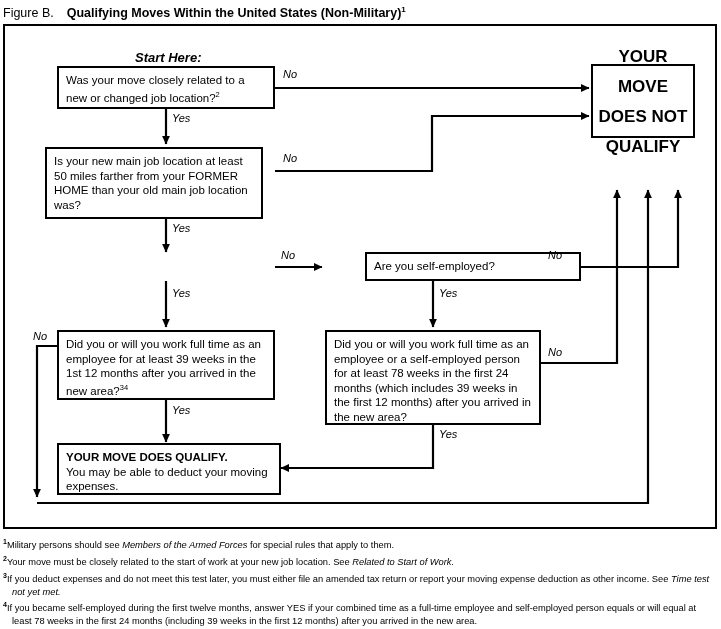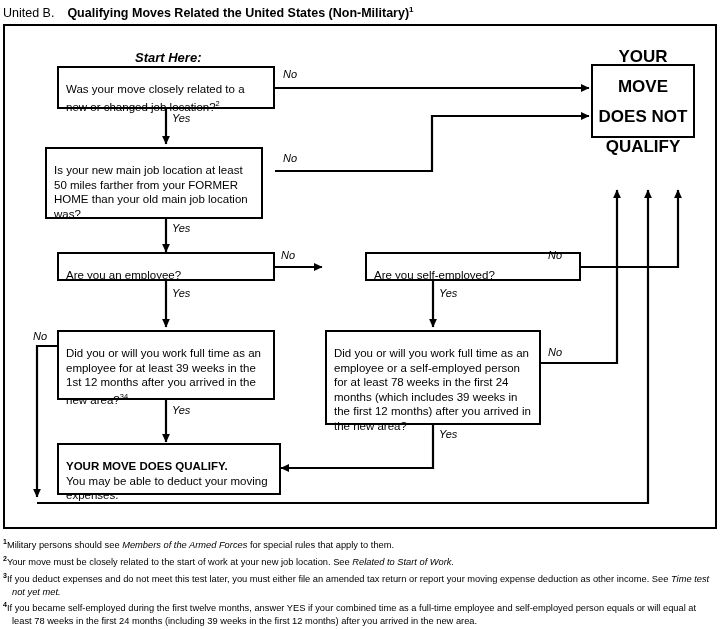--- a/index.html
+++ b/index.html
@@ -5,41 +5,41 @@
   html,body{margin:0;padding:0;background:#fff;}
   body{width:721px;height:629px;font-family:"Liberation Sans",sans-serif;color:#000;position:relative;overflow:hidden;}
   #root{position:relative;width:721px;height:629px;}
   .fig-title{position:absolute;left:3px;top:2px;font-size:12.5px;line-height:16px;white-space:nowrap;}
   .fig-title .lbl{font-weight:normal;}
   .fig-title .ttl{font-weight:bold;}
   .fig-title sup{font-size:8px;vertical-align:super;font-weight:bold;}
   .frame{position:absolute;left:3px;top:24px;width:714px;height:505px;border:2px solid #000;box-sizing:border-box;background:#fff;}
   svg.wires{position:absolute;left:0;top:0;width:721px;height:629px;pointer-events:none;}
   .node{position:absolute;border:2px solid #000;box-sizing:border-box;background:#fff;}
-  .node .txt{font-size:11.5px;line-height:14.5px;padding:14px 7px;display:block;}
+  .node .txt{font-size:11.5px;line-height:14.5px;padding:5px 7px;display:block;}
   .node .txt sup{font-size:7.5px;vertical-align:super;}
   .bold{font-weight:bold;}
   .nq{display:flex;align-items:center;justify-content:center;height:100%;}
   .nq span{font-weight:bold;font-size:17px;line-height:15px;text-align:center;display:block;}
   .edge-label{position:absolute;font-size:11px;font-style:italic;font-family:"Liberation Sans",sans-serif;white-space:nowrap;}
   .start-here{position:absolute;font-size:13px;font-style:italic;font-weight:bold;white-space:nowrap;}
   .footnotes{position:absolute;left:3px;top:536px;width:715px;font-size:9.3px;line-height:12.4px;}
   .fn{margin:0 0 1.5px 0;padding-left:9px;text-indent:-9px;white-space:normal;}
   .fn sup{font-size:7px;vertical-align:super;font-weight:bold;}
   .fn i{font-style:italic;}
 </style>
 </head>
 <body>
 
 <div id="root">
 
   <div class="fig-title">
-    <span class="lbl">United B.</span>
+    <span class="lbl">Figure B.</span>
     <span style="display:inline-block;width:6px"></span>
-    <span class="ttl">Qualifying Moves Related the United States (Non-Military)</span><sup>1</sup>
+    <span class="ttl">Qualifying Moves Within the United States (Non-Military)</span><sup>1</sup>
   </div>
 
   <div class="frame"></div>
 
   <svg class="wires" viewBox="0 0 721 629">
     <defs>
       <marker id="ah" markerWidth="9" markerHeight="9" refX="8" refY="4.5" orient="auto" markerUnits="userSpaceOnUse">
         <path d="M0,0.6 L8.5,4.5 L0,8.4 z" fill="#000"></path>
       </marker>
     </defs>
@@ -76,23 +76,20 @@
   <div class="start-here" style="left:135px;top:50px;">Start Here:</div>
 
   <div class="node" style="left:57px;top:66px;width:218px;height:43px;">
     <span class="txt"><span>Was your move closely related to a new or changed job location?</span><sup>2</sup></span>
   </div>
 
   <div class="node" style="left:45px;top:147px;width:218px;height:72px;">
     <span class="txt"><span>Is your new main job location at least 50 miles farther from your FORMER HOME than your old main job location was?</span></span>
   </div>
 
-  <div class="node" style="left:57px;top:252px;width:218px;height:29px;">
-    <span class="txt"><span>Are you an employee?</span></span>
-  </div>
 
   <div class="node" style="left:325px;top:252px;width:216px;height:29px;margin-left:40px;">
     <span class="txt"><span>Are you self-employed?</span></span>
   </div>
 
   <div class="node" style="left:57px;top:330px;width:218px;height:70px;">
     <span class="txt"><span>Did you or will you work full time as an employee for at least 39 weeks in the 1st 12 months after you arrived in the new area?</span><sup>34</sup></span>
   </div>
 
   <div class="node" style="left:325px;top:330px;width:216px;height:95px;">

